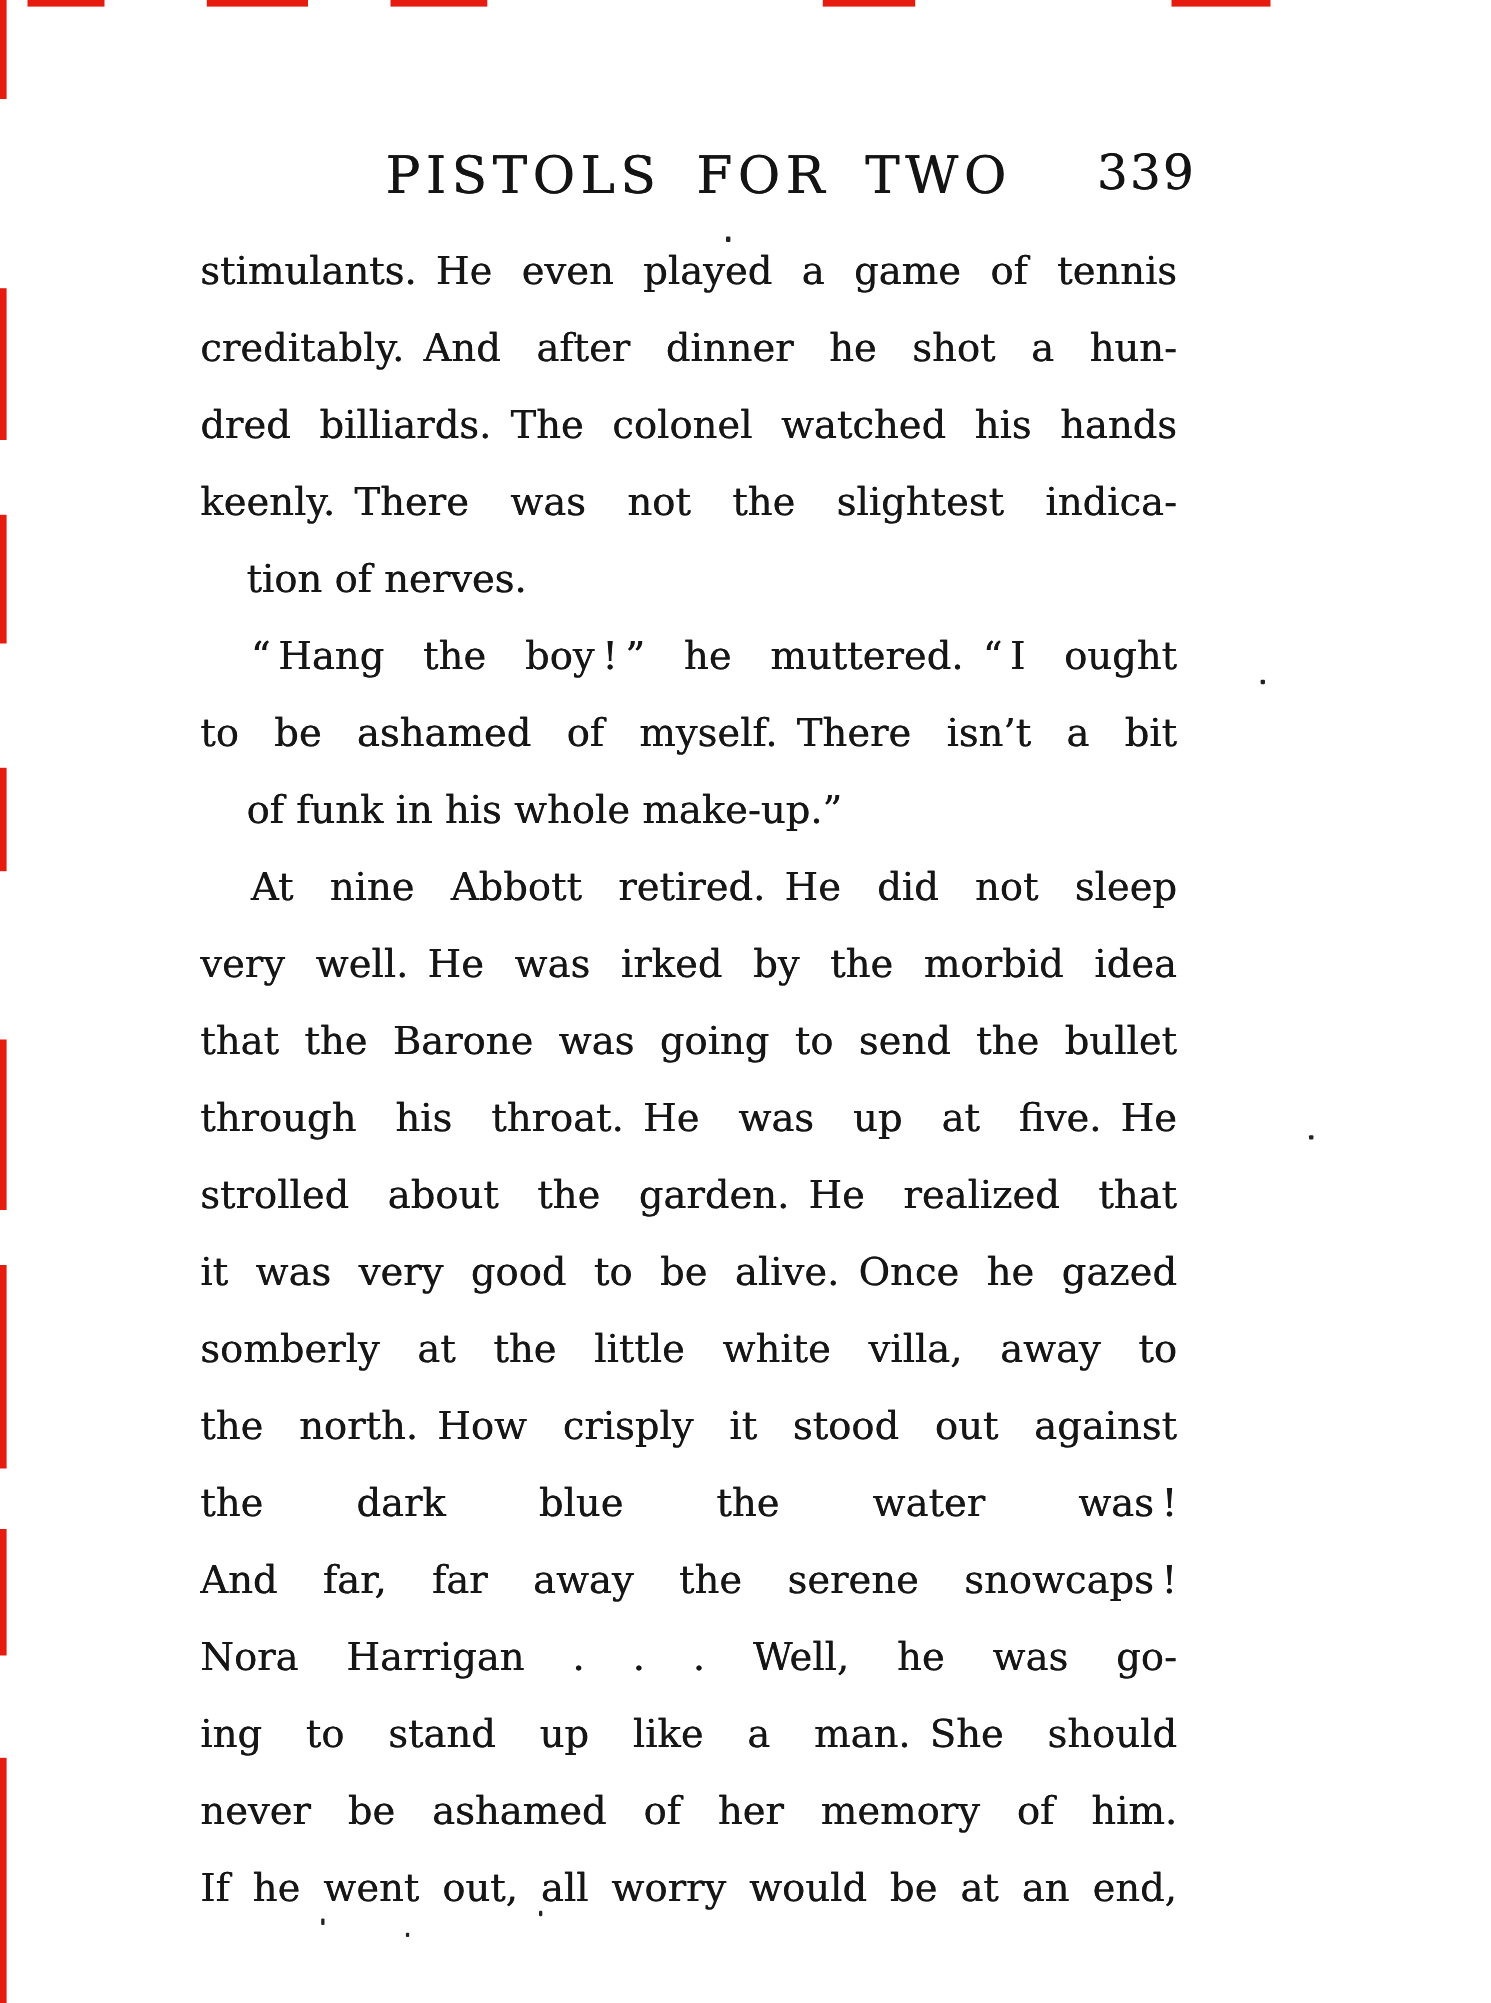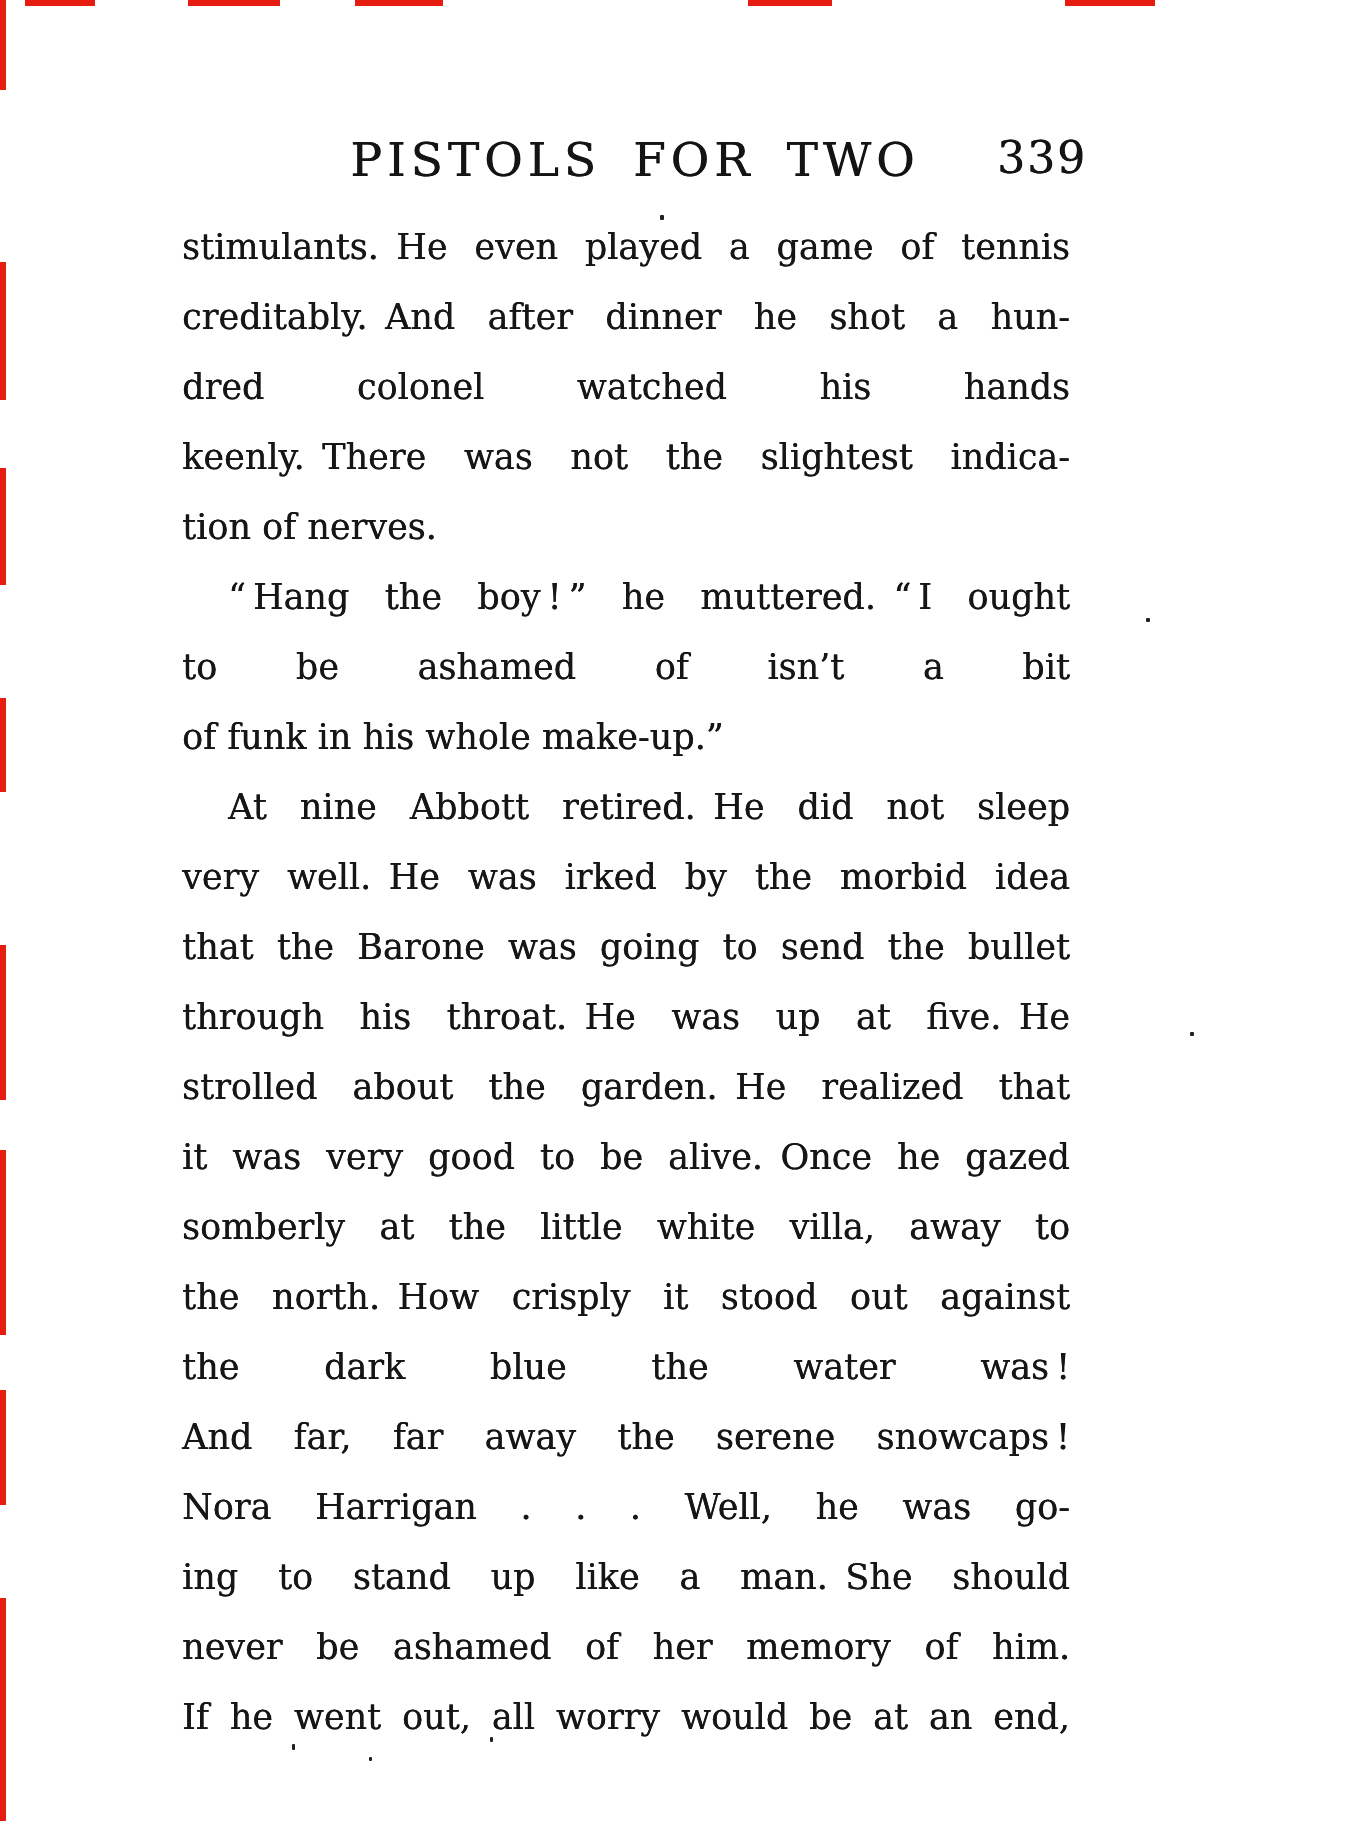--- a/index.html
+++ b/index.html
@@ -45,20 +45,21 @@
   .line {
     height: 70px;
     font-size: 35px;
     color: #161616;
     text-shadow: 0.35px 0 0 currentColor;
     white-space: nowrap;
   }
   .line.plain {
     line-height: 70px;
     text-align: left;
+    margin-left: 42px;
   }
   .line.justified {
     display: flex;
     justify-content: space-between;
     align-items: center;
   }
   .line.indent { padding-left: 46px; gap: 24px; }
   .word { display: inline-block; }
   .edge-mark { position: absolute; }
   .speck { position: absolute; background: #222; border-radius: 1px; }
@@ -86,20 +87,21 @@
         <span class="word">creditably. And</span>
         <span class="word">after</span>
         <span class="word">dinner</span>
         <span class="word">he</span>
         <span class="word">shot</span>
         <span class="word">a</span>
         <span class="word">hun-</span>
       </div>
       <div class="line justified">
         <span class="word">dred</span>
+        <span class="word">billiards. The</span>
         <span class="word">colonel</span>
         <span class="word">watched</span>
         <span class="word">his</span>
         <span class="word">hands</span>
       </div>
       <div class="line justified">
         <span class="word">keenly. There</span>
         <span class="word">was</span>
         <span class="word">not</span>
         <span class="word">the</span>
@@ -113,20 +115,21 @@
         <span class="word">boy ! ”</span>
         <span class="word">he</span>
         <span class="word">muttered. “ I</span>
         <span class="word">ought</span>
       </div>
       <div class="line justified">
         <span class="word">to</span>
         <span class="word">be</span>
         <span class="word">ashamed</span>
         <span class="word">of</span>
+        <span class="word">myself. There</span>
         <span class="word">isn’t</span>
         <span class="word">a</span>
         <span class="word">bit</span>
       </div>
       <div class="line plain">of funk in his whole make-up.”</div>
       <div class="line justified indent">
         <span class="word">At</span>
         <span class="word">nine</span>
         <span class="word">Abbott</span>
         <span class="word">retired. He</span>

